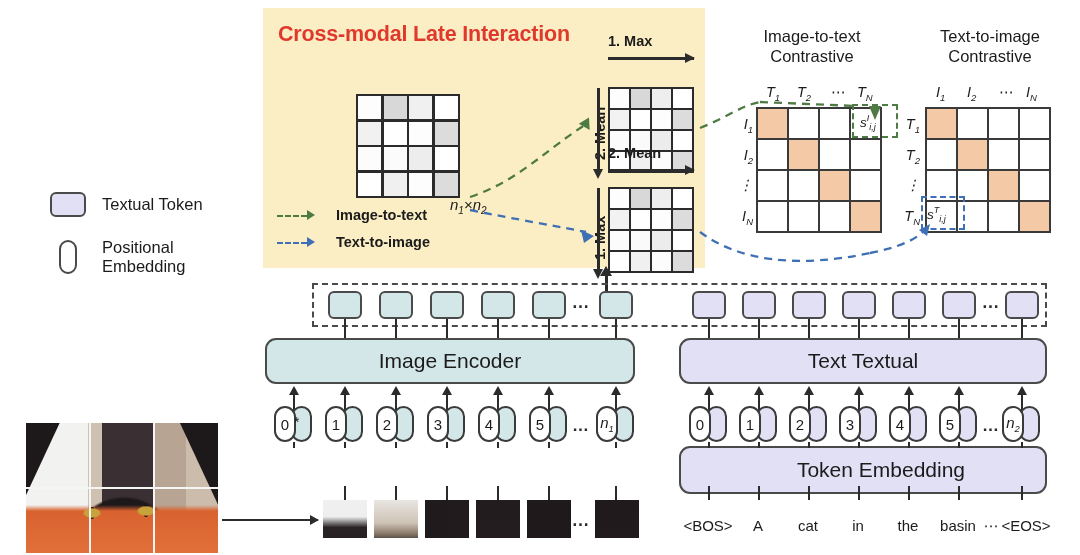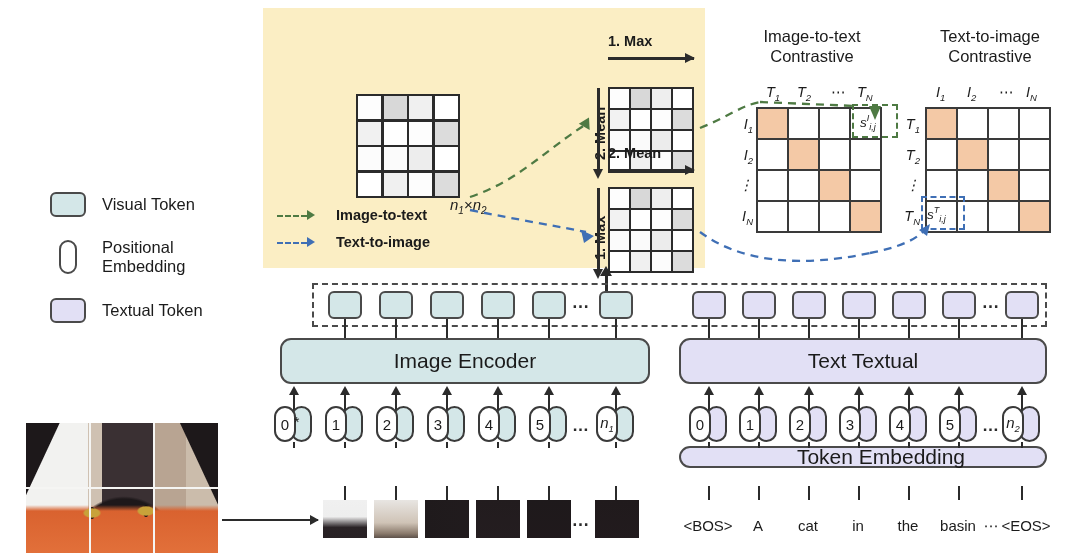--- a/index.html
+++ b/index.html
@@ -126,24 +126,24 @@
   .tb-v{ background:#d4e7e8; }
   .tb-t{ background:#e2e0f5; }
   .dots3{ position:absolute; font-size:17px; font-weight:bold; letter-spacing:1.5px; color:#2b2b2b; }
 
   
   .enc{ position:absolute; border:2.2px solid #4a4a4a; border-radius:11px;
         display:flex; align-items:center; justify-content:center;
         font-size:21px; }
   .enc-v{ background:#d4e7e8; }
   .enc-t{ background:#e2e0f5; }
-  #img-enc{ left:280px; top:338px; width:370px; height:46px; }
+  #img-enc{ left:265px; top:338px; width:370px; height:46px; }
   #txt-enc{ left:679px; top:338px; width:368px; height:46px; }
   #lin-proj{ left:265px; top:446px; width:370px; height:40px; }
-  #tok-emb{ left:679px; top:446px; width:368px; height:22px;padding-left:36px; }
+  #tok-emb{ left:679px; top:446px; width:368px; height:48px;padding-left:36px; }
 
   .vline{ position:absolute; width:2.2px; background:#2b2b2b; }
   .uparrow{ position:absolute; width:2.2px; background:#2b2b2b; }
   .uparrow::after{ content:""; position:absolute; left:-4.4px; top:-8px;
     border-bottom:9px solid #2b2b2b; border-left:5.5px solid transparent; border-right:5.5px solid transparent; }
 
   
   .pill-pair{ position:absolute; width:38px; height:36px; }
   .pill-num{ position:absolute; left:0; top:0; width:22px; height:36px;
              border:2px solid #3a3a3a; border-radius:11px; background:#ffffff;
@@ -179,20 +179,21 @@
   .arrow-right::after{ content:""; position:absolute; right:-1px; top:-4px;
     border-left:9px solid #2b2b2b; border-top:5px solid transparent; border-bottom:5px solid transparent; }
 </style>
 </head>
 <body>
 
 <div id="stage">
 
   <div class="abs" id="cmli-panel"></div>
 
+  <div class="abs" id="cmli-title">Cross-modal Late Interaction</div>
 
   <div class="abs grid" id="tws-grid">
     <i style="background:#fdfdfd"></i>
       <i style="background:#d8d8d8"></i>
       <i style="background:#f0f0f0"></i>
       <i style="background:#ffffff"></i>
     <i style="background:#f1f1f1"></i>
       <i style="background:#ffffff"></i>
       <i style="background:#fdfdfd"></i>
       <i style="background:#dcdcdc"></i>
@@ -259,30 +260,26 @@
   <div class="abs dashline" id="dl-i2t"></div>
   <div class="abs dashtip" id="dt-i2t"></div>
   <div class="abs leg-row" id="leg-i2t">Image-to-text</div>
 
   <div class="abs dashline" id="dl-t2i"></div>
   <div class="abs dashtip" id="dt-t2i"></div>
   <div class="abs leg-row" id="leg-t2i">Text-to-image</div>
 
   <div class="abs" id="legend-left">
     <div class="llrow">
-      <div class="swatch-rect sw-visual"></div>
-      <div class="lltext">Visual Token</div>
+      <div class="swatch-rect sw-text"></div>
+      <div class="lltext">Textual Token</div>
     </div>
     <div class="llrow">
       <div class="swatch-pill"></div>
       <div class="lltext" style="max-width:110px">Positional Embedding</div>
-    </div>
-    <div class="llrow">
-      <div class="swatch-rect sw-text"></div>
-      <div class="lltext">Textual Token</div>
     </div>
   </div>
 
   <div class="abs cm-title" id="cm1-title">
     <div>Image-to-text</div>
     <div>Contrastive</div>
   </div>
   <div class="abs cm-title" id="cm2-title">
     <div>Text-to-image</div>
     <div>Contrastive</div>

